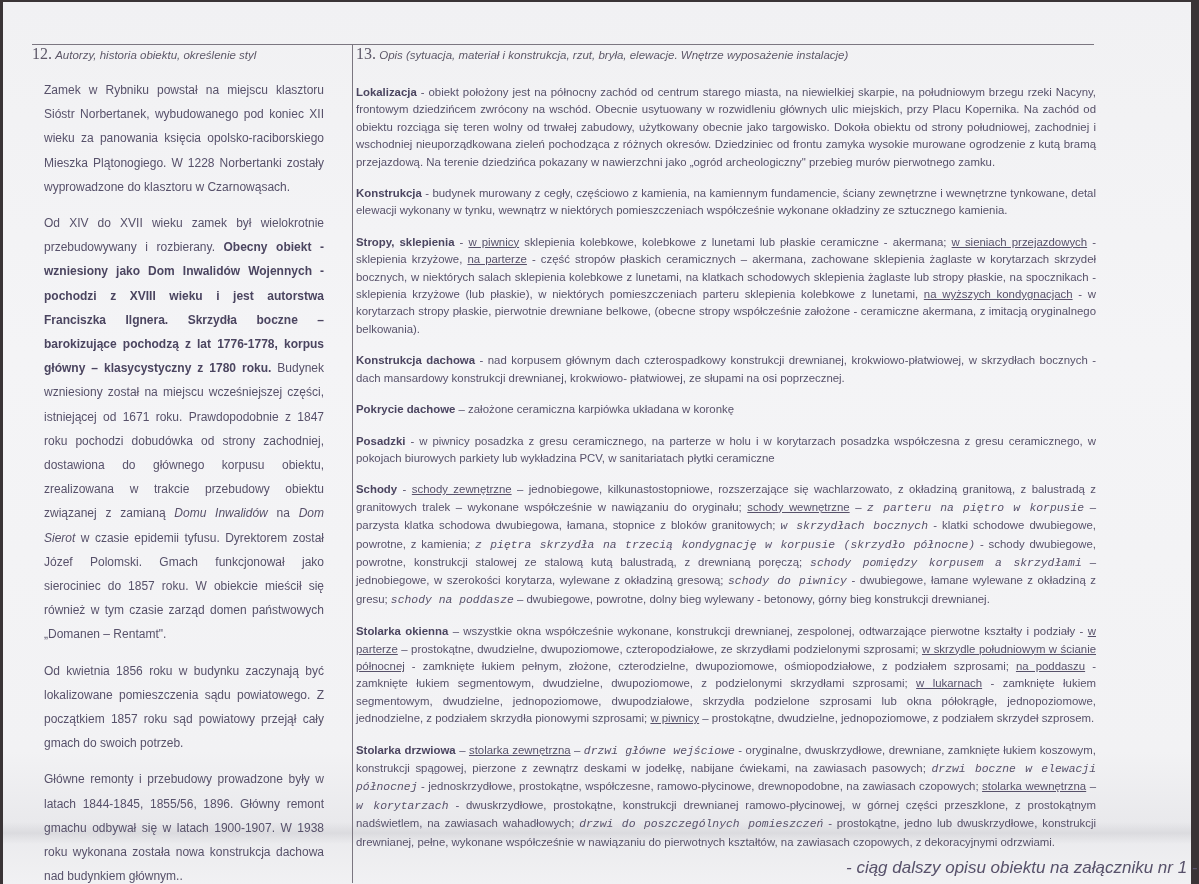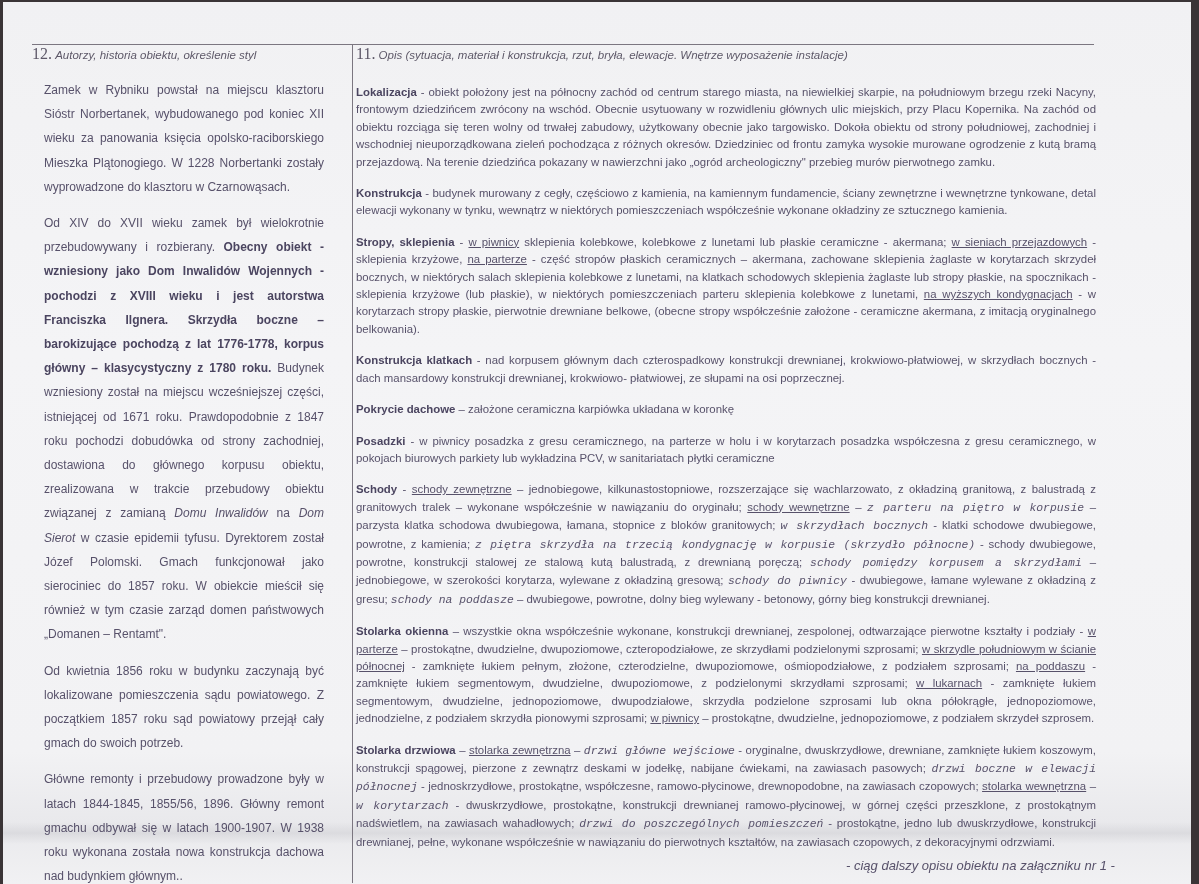--- a/index.html
+++ b/index.html
@@ -44,21 +44,21 @@
     .left-text b { color: #4b4560; }
     .para {
       font-size: 11.4px; line-height: 17.4px; text-align: justify; color: #57516a;
       margin: 0 0 14px 0;
     }
     .para .h { font-weight: bold; color: #4b4560; }
     .para u { text-decoration: underline; }
     .para i { font-style: italic; font-family: Liberation Mono, monospace; }
     .footer-note {
       position: absolute; left: 846px; top: 858px;
-      font-size: 13px; font-style: italic; color: #57516a;
+      font-size: 17px; font-style: italic; color: #57516a;
     }
   </style>
 </head>
 <body>
 
 <div class="paper">
   <div class="fold"></div>
   <div class="topline"></div>
   <div class="divider"></div>
 </div>
@@ -71,32 +71,32 @@
   <div class="left-text">
     <p>Zamek w Rybniku powstał na miejscu klasztoru Sióstr Norbertanek, wybudowanego pod koniec XII wieku za panowania księcia opolsko-raciborskiego Mieszka Plątonogiego. W 1228 Norbertanki zostały wyprowadzone do klasztoru w Czarnowąsach.</p>
     <p><span>Od XIV do XVII wieku zamek był wielokrotnie przebudowywany i rozbierany. </span><b>Obecny obiekt - wzniesiony jako Dom Inwalidów Wojennych - pochodzi z XVIII wieku i jest autorstwa Franciszka Ilgnera. Skrzydła boczne – barokizujące pochodzą z lat 1776-1778, korpus główny – klasycystyczny z 1780 roku.</b><span> Budynek wzniesiony został na miejscu wcześniejszej części, istniejącej od 1671 roku. Prawdopodobnie z 1847 roku pochodzi dobudówka od strony zachodniej, dostawiona do głównego korpusu obiektu, zrealizowana w trakcie przebudowy obiektu związanej z zamianą </span><i>Domu Inwalidów</i><span> na </span><i>Dom Sierot</i><span> w czasie epidemii tyfusu. Dyrektorem został Józef Polomski. Gmach funkcjonował jako sierociniec do 1857 roku. W obiekcie mieścił się również w tym czasie zarząd domen państwowych „Domanen – Rentamt".</span></p>
     <p>Od kwietnia 1856 roku w budynku zaczynają być lokalizowane pomieszczenia sądu powiatowego. Z początkiem 1857 roku sąd powiatowy przejął cały gmach do swoich potrzeb.</p>
     <p>Główne remonty i przebudowy prowadzone były w latach 1844-1845, 1855/56, 1896. Główny remont gmachu odbywał się w latach 1900-1907. W 1938 roku wykonana została nowa konstrukcja dachowa nad budynkiem głównym..</p>
   </div>
 </div>
 
 <div class="right-col">
   <div class="sec-head">
-    <span class="num">11.</span>
+    <span class="num">13.</span>
     <span class="label">Opis (sytuacja, materiał i konstrukcja, rzut, bryła, elewacje. Wnętrze wyposażenie instalacje)</span>
   </div>
   <div style="height:18px"></div>
 
   <p class="para"><span class="h">Lokalizacja</span><span> - obiekt położony jest na północny zachód od centrum starego miasta, na niewielkiej skarpie, na południowym brzegu rzeki Nacyny, frontowym dziedzińcem zwrócony na wschód. Obecnie usytuowany w rozwidleniu głównych ulic miejskich, przy Placu Kopernika. Na zachód od obiektu rozciąga się teren wolny od trwałej zabudowy, użytkowany obecnie jako targowisko. Dokoła obiektu od strony południowej, zachodniej i wschodniej nieuporządkowana zieleń pochodząca z różnych okresów. Dziedziniec od frontu zamyka wysokie murowane ogrodzenie z kutą bramą przejazdową. Na terenie dziedzińca pokazany w nawierzchni jako „ogród archeologiczny" przebieg murów pierwotnego zamku.</span></p>
 
   <p class="para"><span class="h">Konstrukcja</span><span> - budynek murowany z cegły, częściowo z kamienia, na kamiennym fundamencie, ściany zewnętrzne i wewnętrzne tynkowane, detal elewacji wykonany w tynku, wewnątrz w niektórych pomieszczeniach współcześnie wykonane okładziny ze sztucznego kamienia.</span></p>
 
   <p class="para"><span class="h">Stropy, sklepienia</span><span> - </span><u>w piwnicy</u><span> sklepienia kolebkowe, kolebkowe z lunetami lub płaskie ceramiczne - akermana; </span><u>w sieniach przejazdowych</u><span> - sklepienia krzyżowe, </span><u>na parterze</u><span> - część stropów płaskich ceramicznych – akermana, zachowane sklepienia żaglaste w korytarzach skrzydeł bocznych, w niektórych salach sklepienia kolebkowe z lunetami, na klatkach schodowych sklepienia żaglaste lub stropy płaskie, na spocznikach - sklepienia krzyżowe (lub płaskie), w niektórych pomieszczeniach parteru sklepienia kolebkowe z lunetami, </span><u>na wyższych kondygnacjach</u><span> - w korytarzach stropy płaskie, pierwotnie drewniane belkowe, (obecne stropy współcześnie założone - ceramiczne akermana, z imitacją oryginalnego belkowania).</span></p>
 
-  <p class="para"><span class="h">Konstrukcja klatkach</span><span> - nad korpusem głównym dach czterospadkowy konstrukcji drewnianej, krokwiowo-płatwiowej, w skrzydłach bocznych - dach mansardowy konstrukcji drewnianej, krokwiowo- płatwiowej, ze słupami na osi poprzecznej.</span></p>
+  <p class="para"><span class="h">Konstrukcja dachowa</span><span> - nad korpusem głównym dach czterospadkowy konstrukcji drewnianej, krokwiowo-płatwiowej, w skrzydłach bocznych - dach mansardowy konstrukcji drewnianej, krokwiowo- płatwiowej, ze słupami na osi poprzecznej.</span></p>
 
   <p class="para"><span class="h">Pokrycie dachowe</span><span> – założone ceramiczna karpiówka układana w koronkę</span></p>
 
   <p class="para"><span class="h">Posadzki</span><span> - w piwnicy posadzka z gresu ceramicznego, na parterze w holu i w korytarzach posadzka współczesna z gresu ceramicznego, w pokojach biurowych parkiety lub wykładzina PCV, w sanitariatach płytki ceramiczne</span></p>
 
   <p class="para"><span class="h">Schody</span><span> - </span><u>schody zewnętrzne</u><span> – jednobiegowe, kilkunastostopniowe, rozszerzające się wachlarzowato, z okładziną granitową, z balustradą z granitowych tralek – wykonane współcześnie w nawiązaniu do oryginału; </span><u>schody wewnętrzne</u><span> – </span><i>z parteru na piętro w korpusie</i><span> – parzysta klatka schodowa dwubiegowa, łamana, stopnice z bloków granitowych; </span><i>w skrzydłach bocznych</i><span> - klatki schodowe dwubiegowe, powrotne, z kamienia; </span><i>z piętra skrzydła na trzecią kondygnację w korpusie (skrzydło północne)</i><span> - schody dwubiegowe, powrotne, konstrukcji stalowej ze stalową kutą balustradą, z drewnianą poręczą; </span><i>schody pomiędzy korpusem a skrzydłami</i><span> – jednobiegowe, w szerokości korytarza, wylewane z okładziną gresową; </span><i>schody do piwnicy</i><span> - dwubiegowe, łamane wylewane z okładziną z gresu; </span><i>schody na poddasze</i><span> – dwubiegowe, powrotne, dolny bieg wylewany - betonowy, górny bieg konstrukcji drewnianej.</span></p>
 
   <p class="para"><span class="h">Stolarka okienna</span><span> – wszystkie okna współcześnie wykonane, konstrukcji drewnianej, zespolonej, odtwarzające pierwotne kształty i podziały - </span><u>w parterze</u><span> – prostokątne, dwudzielne, dwupoziomowe, czteropodziałowe, ze skrzydłami podzielonymi szprosami; </span><u>w skrzydle południowym w ścianie północnej</u><span> - zamknięte łukiem pełnym, złożone, czterodzielne, dwupoziomowe, ośmiopodziałowe, z podziałem szprosami; </span><u>na poddaszu</u><span> - zamknięte łukiem segmentowym, dwudzielne, dwupoziomowe, z podzielonymi skrzydłami szprosami; </span><u>w lukarnach</u><span> - zamknięte łukiem segmentowym, dwudzielne, jednopoziomowe, dwupodziałowe, skrzydła podzielone szprosami lub okna półokrągłe, jednopoziomowe, jednodzielne, z podziałem skrzydła pionowymi szprosami; </span><u>w piwnicy</u><span> – prostokątne, dwudzielne, jednopoziomowe, z podziałem skrzydeł szprosem.</span></p>
 
   <p class="para"><span class="h">Stolarka drzwiowa</span><span> – </span><u>stolarka zewnętrzna</u><span> – </span><i>drzwi główne wejściowe</i><span> - oryginalne, dwuskrzydłowe, drewniane, zamknięte łukiem koszowym, konstrukcji spągowej, pierzone z zewnątrz deskami w jodełkę, nabijane ćwiekami, na zawiasach pasowych; </span><i>drzwi boczne w elewacji północnej</i><span> - jednoskrzydłowe, prostokątne, współczesne, ramowo-płycinowe, drewnopodobne, na zawiasach czopowych; </span><u>stolarka wewnętrzna</u><span> – </span><i>w korytarzach</i><span> - dwuskrzydłowe, prostokątne, konstrukcji drewnianej ramowo-płycinowej, w górnej części przeszklone, z prostokątnym nadświetlem, na zawiasach wahadłowych; </span><i>drzwi do poszczególnych pomieszczeń</i><span> - prostokątne, jedno lub dwuskrzydłowe, konstrukcji drewnianej, pełne, wykonane współcześnie w nawiązaniu do pierwotnych kształtów, na zawiasach czopowych, z dekoracyjnymi odrzwiami.</span></p>

